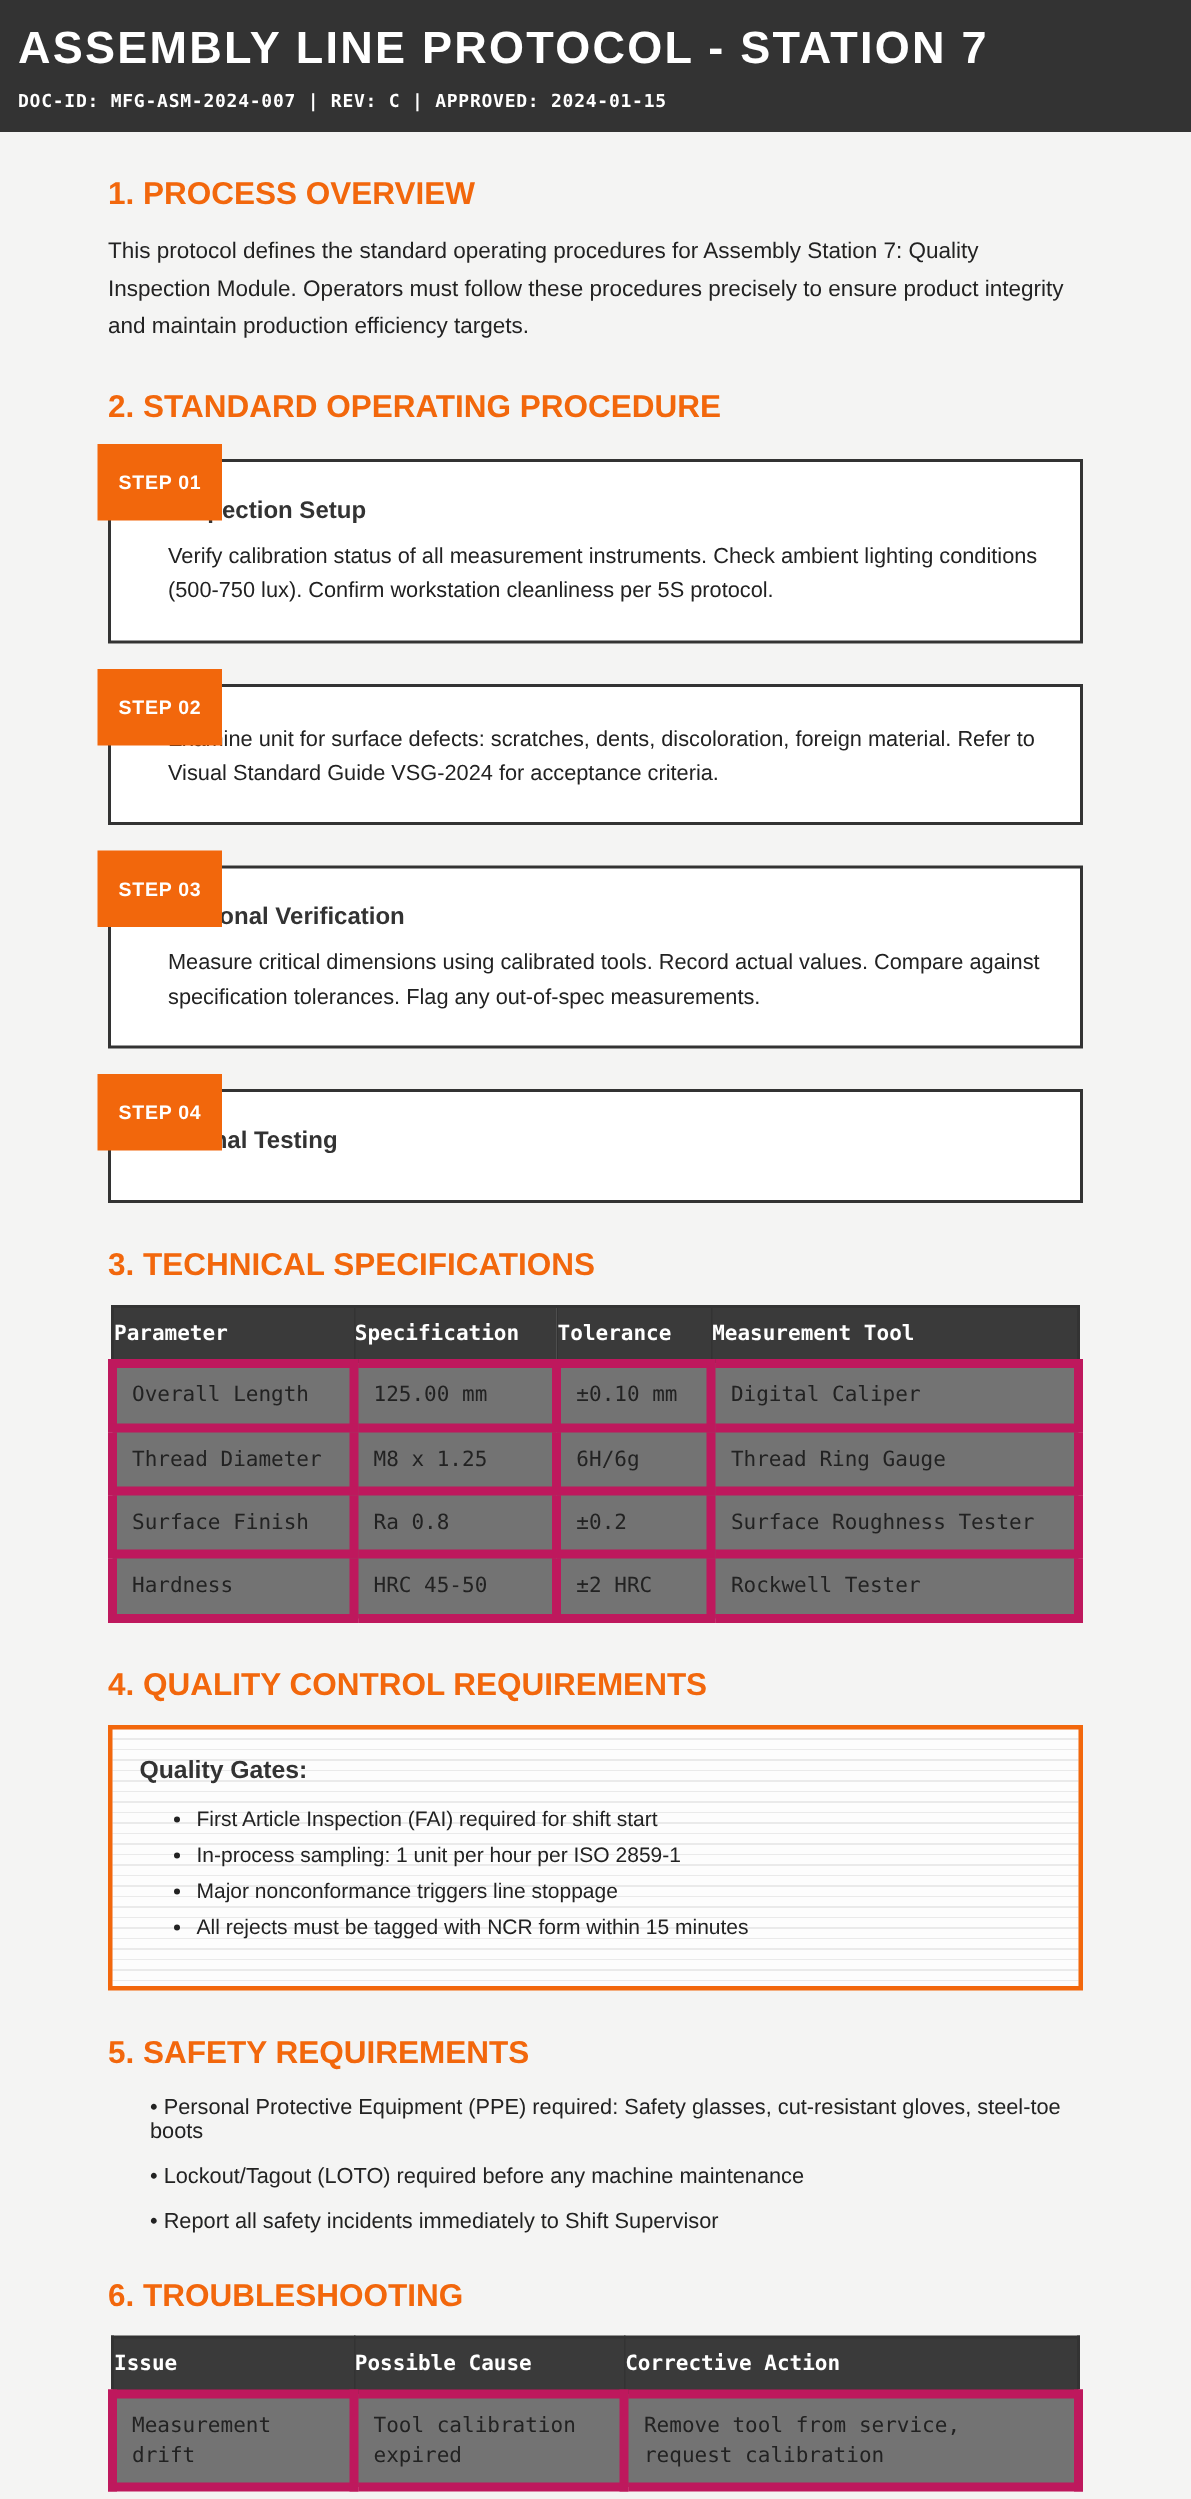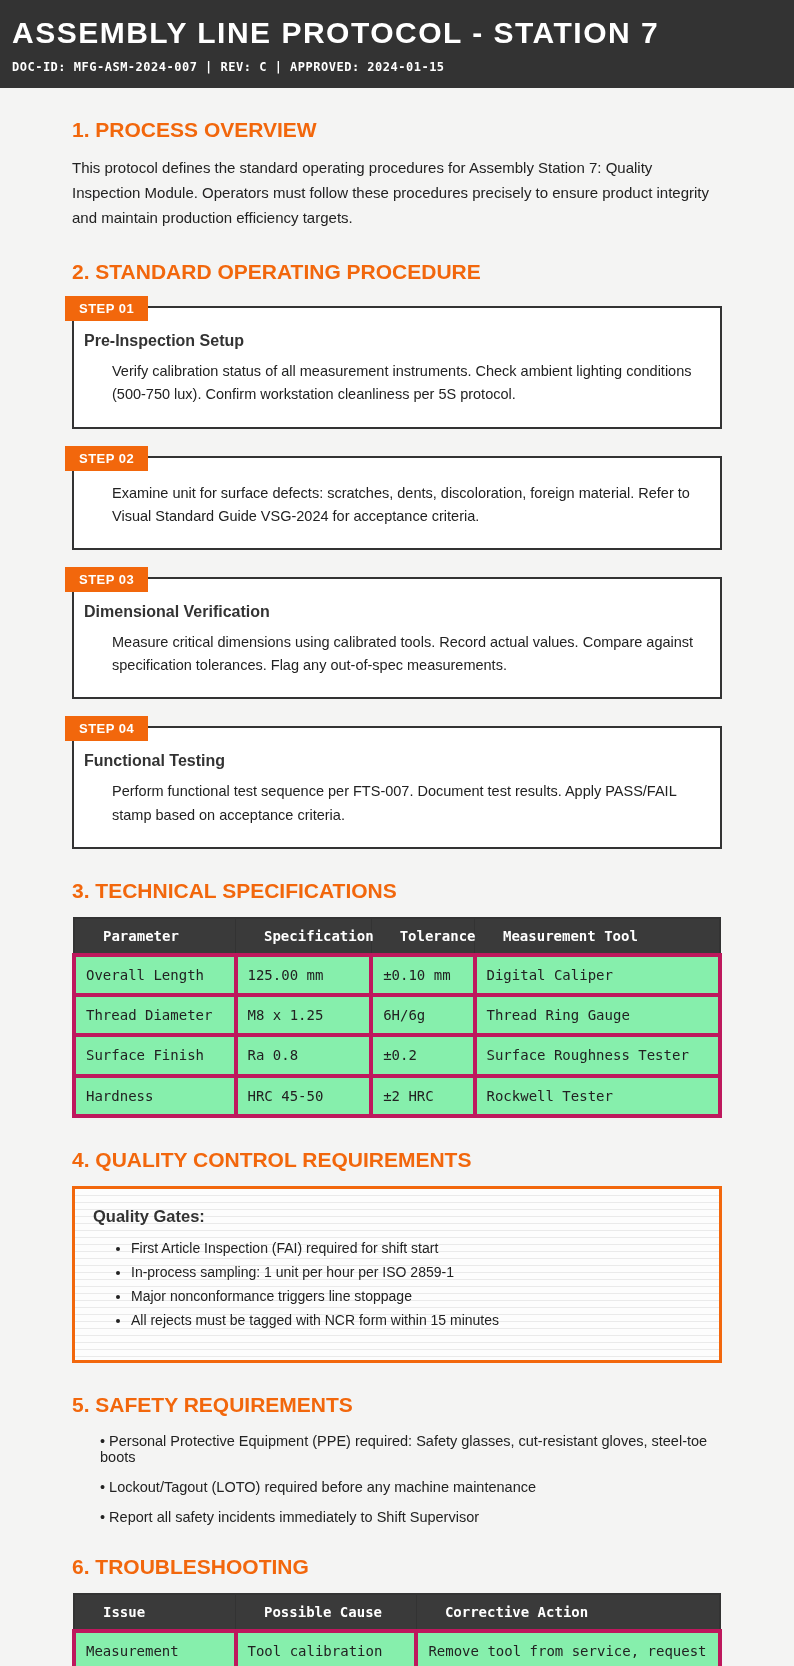--- a/index.html
+++ b/index.html
@@ -53,21 +53,21 @@
     padding:24px 18px 20px 10px;
   }
   .step-badge{
     position:absolute;
     top:-12px;
     left:-9px;
     background:#f2670c;
     color:#ffffff;
     font-size:13px;
     font-weight:bold;
-    padding:5px 14px;
+    padding:18px 14px;
     letter-spacing:.5px;
   }
   .step-title{
     font-size:16px;
     font-weight:bold;
     color:#333;
     margin:0 0 10px 0;
   }
   .step-desc{
     font-size:14.5px;
@@ -83,26 +83,26 @@
     font-family:"DejaVu Sans Mono",monospace;
     font-size:14px;
     table-layout:fixed;
     margin:6px 0 0 0;
   }
   table.doc-table th{
     background:#3a3a3a;
     color:#ffffff;
     font-weight:bold;
     text-align:left;
-    padding:9px 28px;
+    padding:9px 0;
     border:1px solid #333333;
   }
   table.doc-table td{
-    background:#86efac;
-    border:4px solid #be185d;
+    background:#737373;
+    border:6px solid #be185d;
     padding:8px 10px;
     color:#222;
     line-height:1.45;
   }
   .spec-table col.c1{width:25%}
   .spec-table col.c2{width:21%}
   .spec-table col.c3{width:16%}
   .spec-table col.c4{width:38%}
   .trouble-table col.c1{width:25%}
   .trouble-table col.c2{width:28%}
@@ -169,21 +169,20 @@
 
       <div class="step-card">
         <div class="step-badge">STEP 03</div>
         <div class="step-title">Dimensional Verification</div>
         <div class="step-desc">Measure critical dimensions using calibrated tools. Record actual values. Compare against specification tolerances. Flag any out-of-spec measurements.</div>
       </div>
 
       <div class="step-card">
         <div class="step-badge">STEP 04</div>
         <div class="step-title">Functional Testing</div>
-        <div class="step-desc">Perform functional test sequence per FTS-007. Document test results. Apply PASS/FAIL stamp based on acceptance criteria.</div>
       </div>
     </div>
 
   <h2 class="section-heading">3. TECHNICAL SPECIFICATIONS</h2>
   <table class="doc-table spec-table">
     <colgroup>
         <col class="c1">
         <col class="c2">
         <col class="c3">
         <col class="c4">

